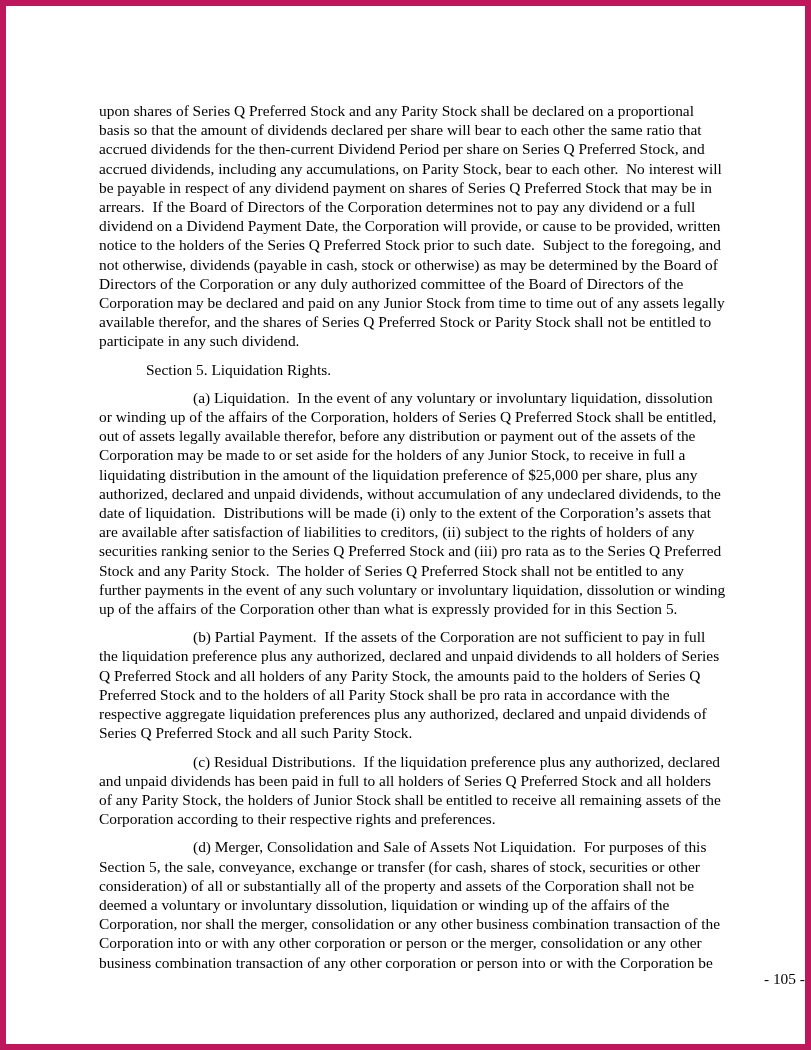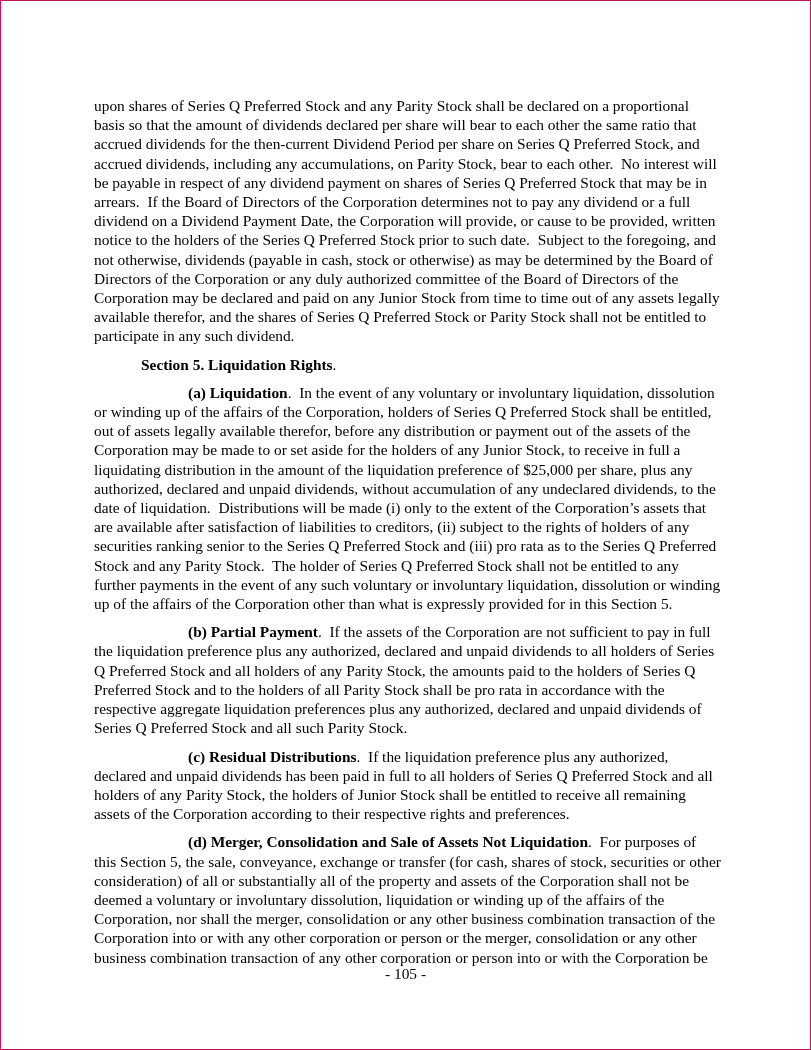--- a/index.html
+++ b/index.html
@@ -6,48 +6,48 @@
     margin: 0;
     padding: 0;
     background: #ffffff;
   }
   .page {
     position: relative;
     width: 811px;
     height: 1050px;
     box-sizing: border-box;
     background: #ffffff;
-    border: 1px solid #be185d;
+    border: 6px solid #be185d;
     font-family: "Liberation Serif", serif;
     color: #000000;
     overflow: hidden;
   }
   .doc-body {
     position: absolute;
     left: 93px;
     top: 95px;
     width: 627px;
   }
   .para {
     margin: 0 0 9px 0;
     font-size: 15.4px;
     line-height: 19.2px;
     text-align: left;
     white-space: pre-wrap;
   }
   .indent-half { text-indent: 47px; }
   .indent-full { text-indent: 94px; }
-  .b { font-weight: bold; }
+  .b { font-weight: normal; }
   .i { }
   .footer {
     position: absolute;
     left: 0;
     right: 0;
     top: 963px;
-    text-align: center;
+    text-align: right;
     font-size: 15.4px;
     line-height: 19.2px;
   }
 </style>
 </head>
 <body>
 
 <div class="page">
   <div class="doc-body">
 

